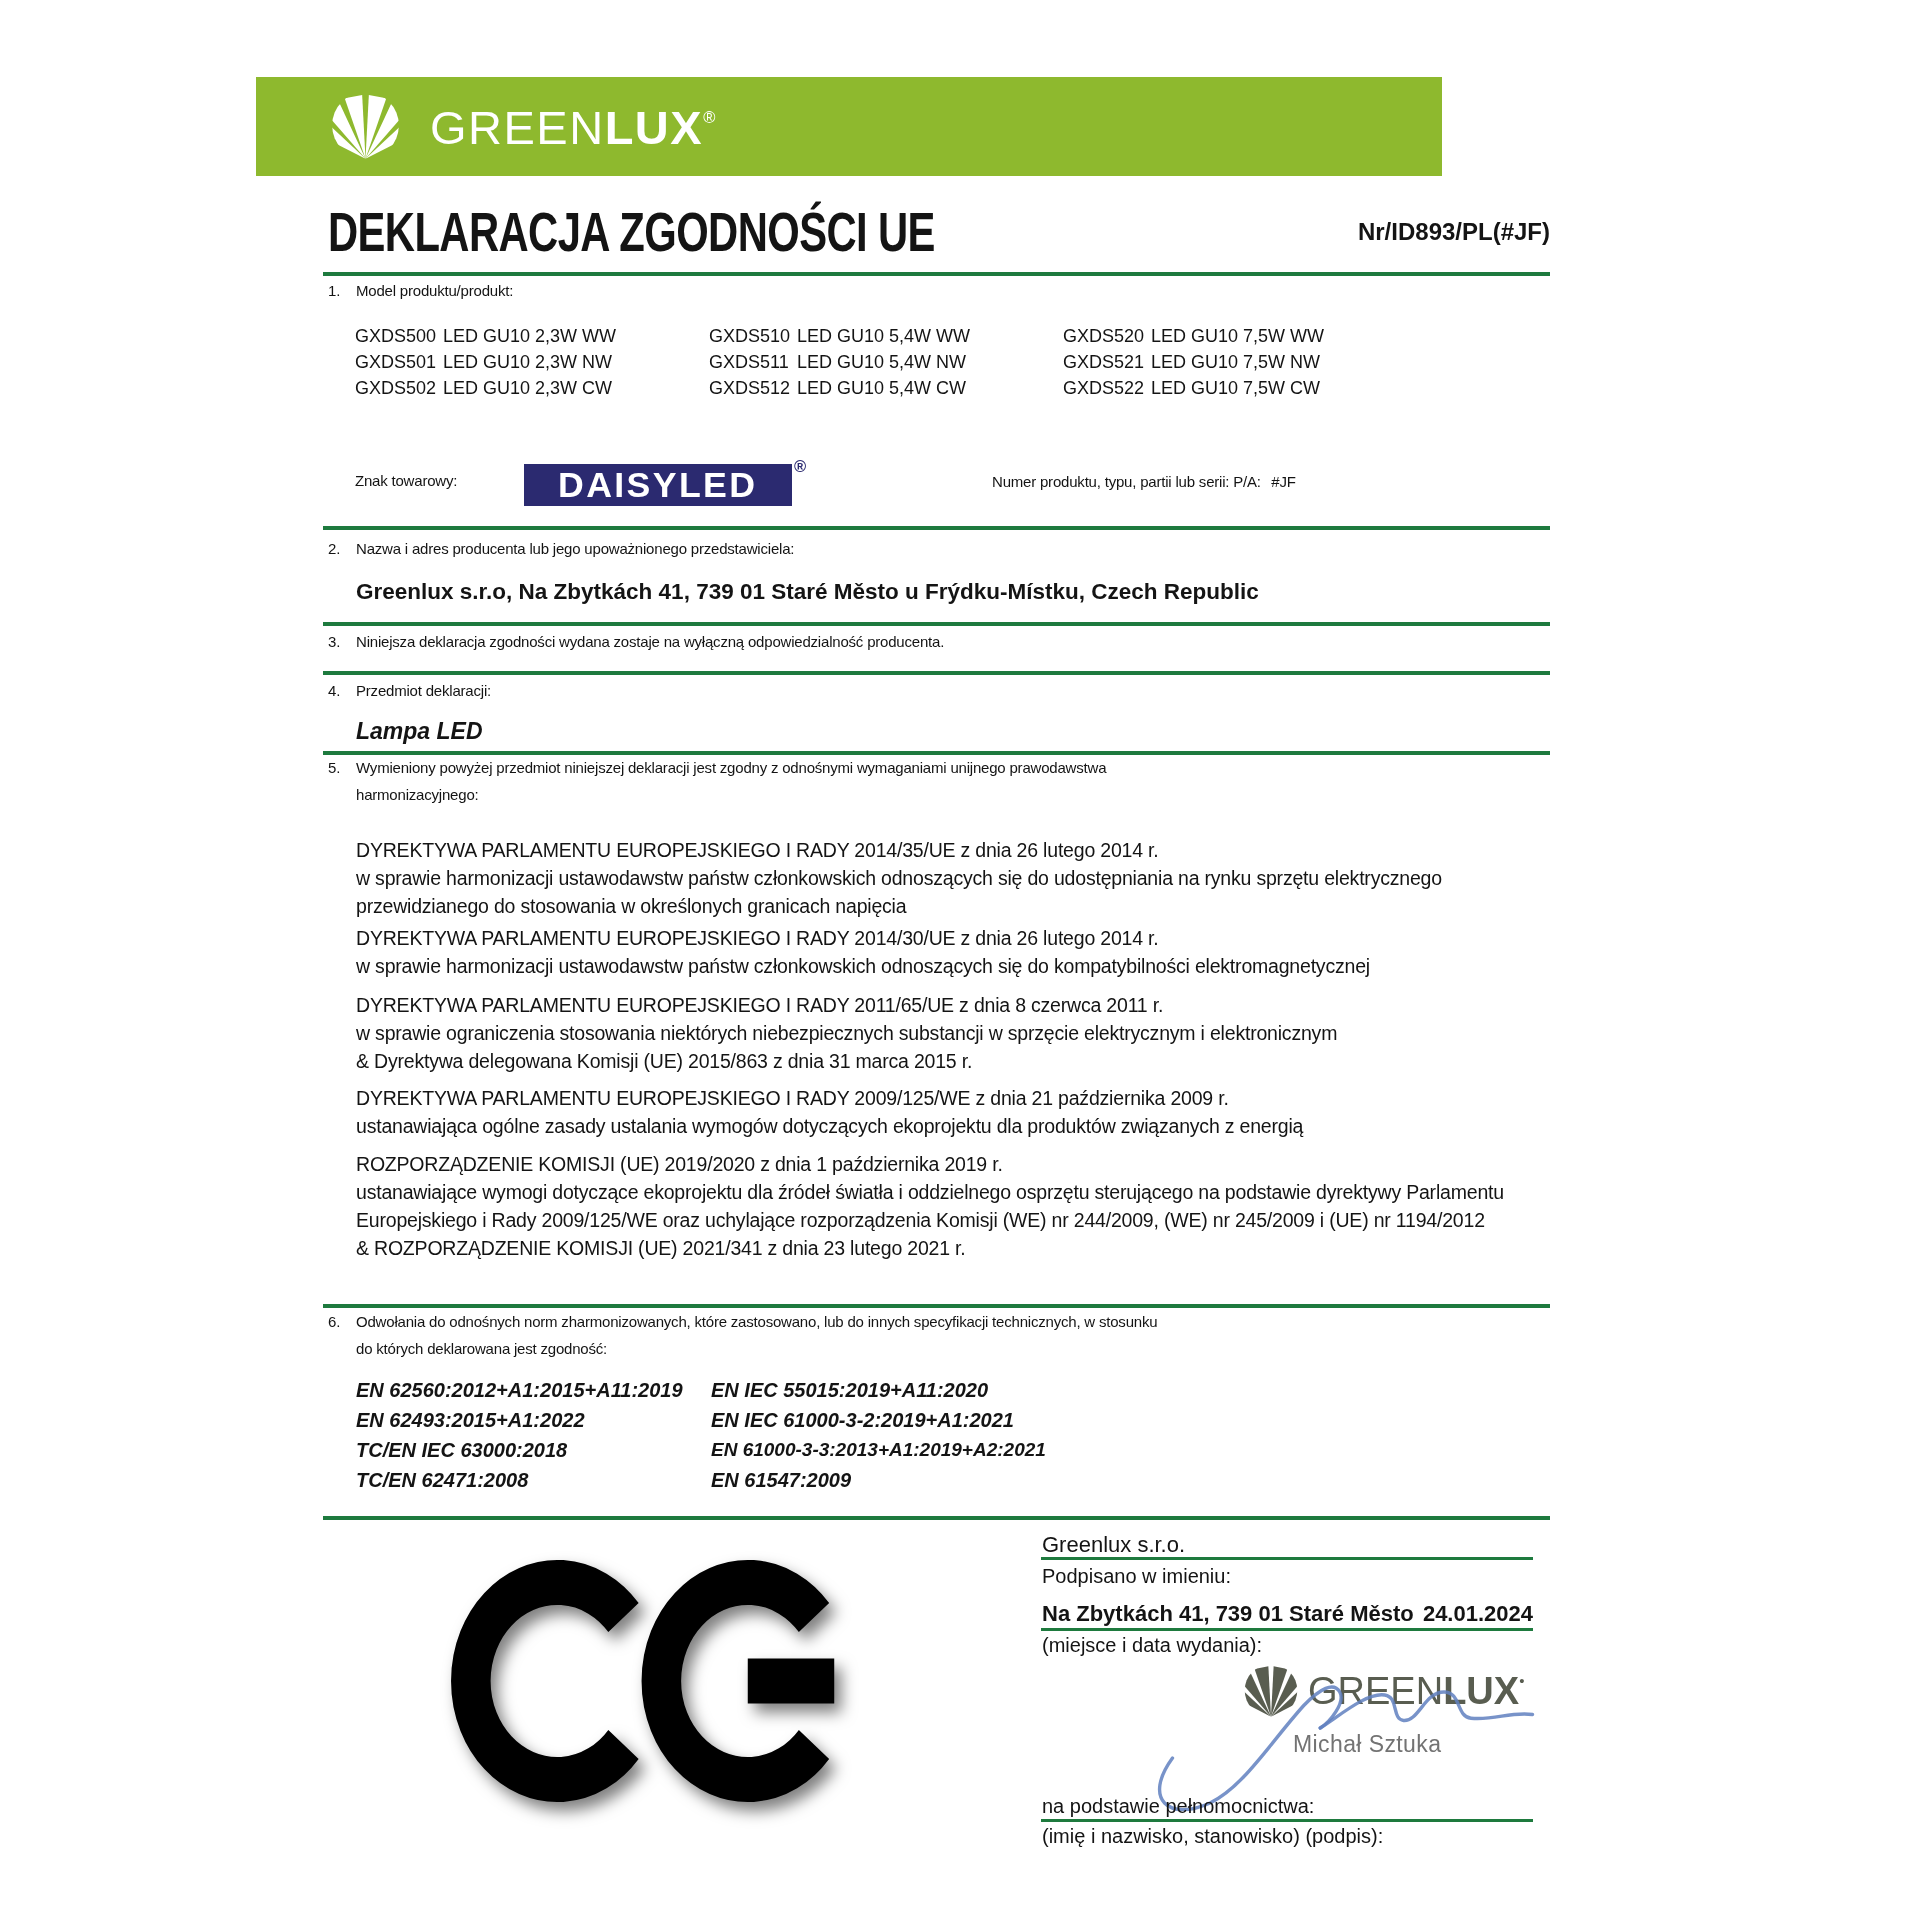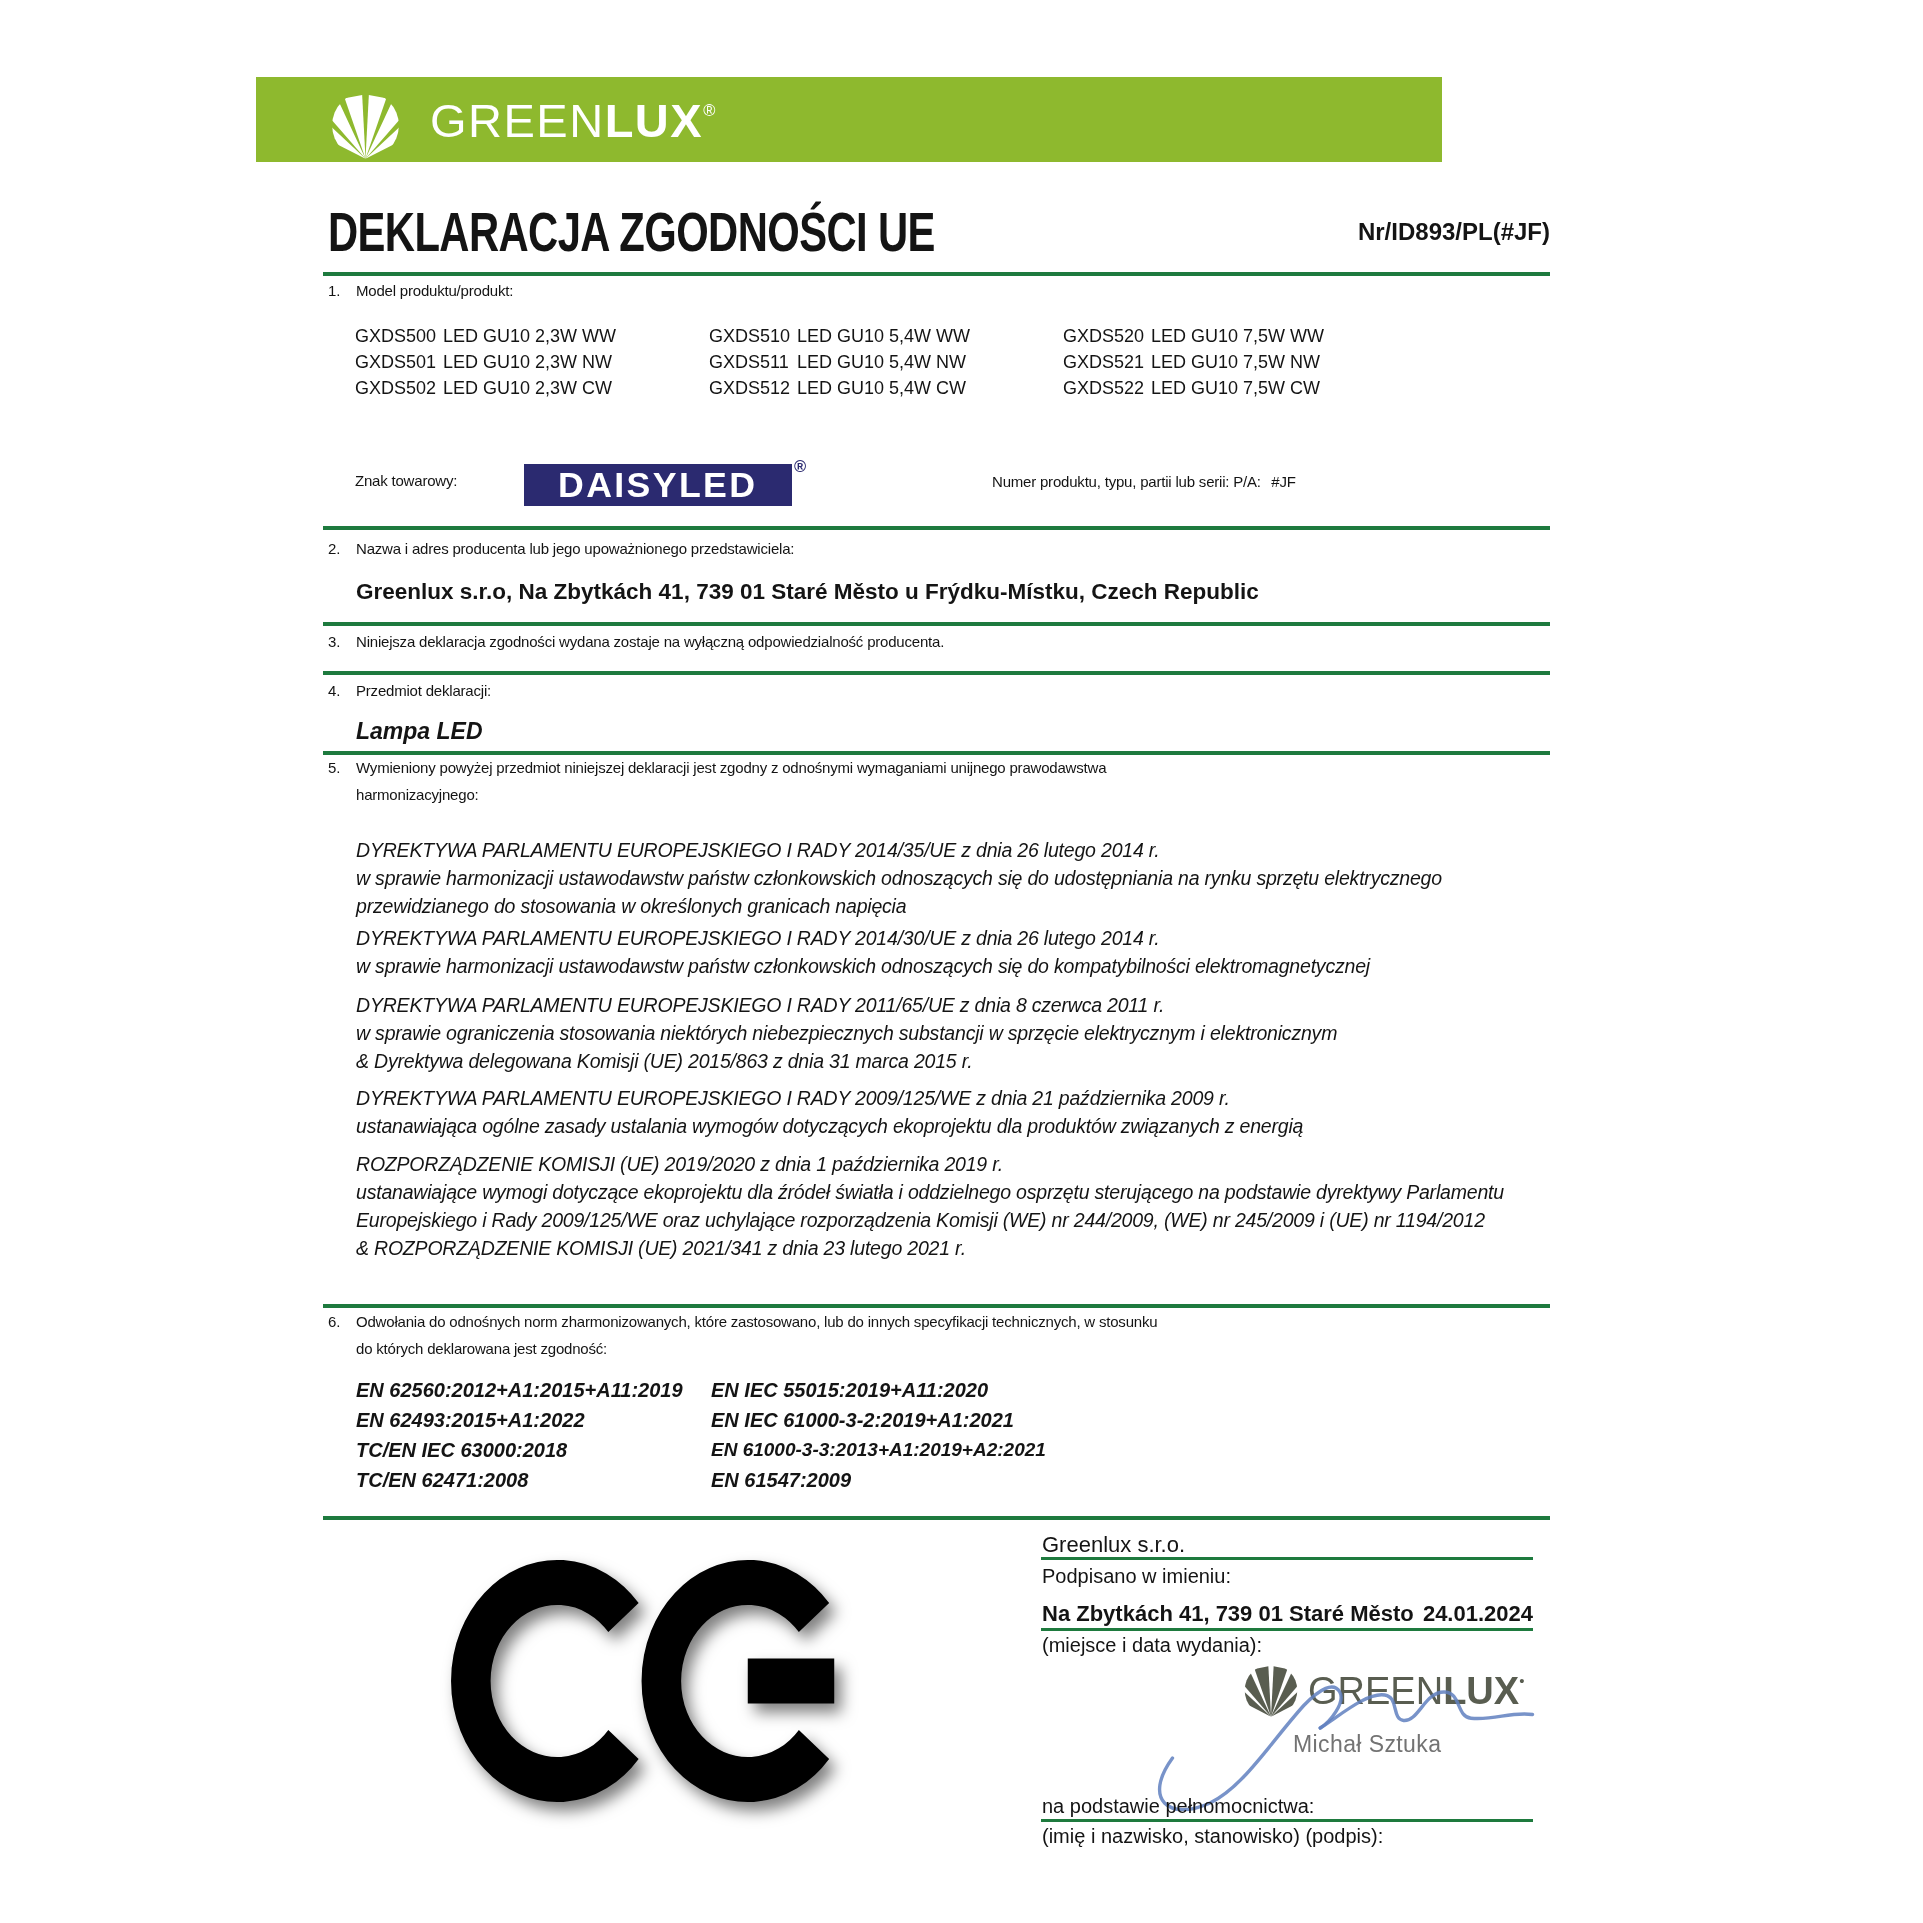--- a/index.html
+++ b/index.html
@@ -12,21 +12,21 @@
   }
   *{margin:0;padding:0;box-sizing:border-box;}
   html,body{background:#fff;}
   body{
     width:1924px;height:1924px;position:relative;overflow:hidden;
     font-family:"Liberation Sans",sans-serif;color:var(--text-black);
   }
   .abs{position:absolute;}
 
   
-  .green-bar{left:256px;top:77px;width:1186px;height:85px;background:var(--brand-green);}
+  .green-bar{left:256px;top:77px;width:1186px;height:99px;background:var(--brand-green);}
   .fan-icon{left:74px;top:12.8px;width:71px;height:75px;}
   .fan-icon .blade{fill:#ffffff;}
   .stamp-fan .blade{fill:var(--stamp-gray);}
   .wordmark{left:174px;top:50%;transform:translateY(-50%);color:#fff;font-size:47px;letter-spacing:1.5px;white-space:nowrap;}
   .wordmark .bold{font-weight:700;}
   .wordmark sup{font-size:16.5px;vertical-align:21px;}
 
   
   .page-title{left:328px;top:200px;font-size:55px;font-weight:700;letter-spacing:-0.8px;transform:scaleX(.76);transform-origin:left top;white-space:nowrap;}
   .doc-number{left:1167px;top:218px;width:383px;text-align:right;font-size:24px;font-weight:700;}
@@ -43,21 +43,21 @@
   .pcode{display:inline-block;width:88px;}
 
   
   .daisyled-box{left:524px;top:464px;width:268px;height:42px;background:var(--daisyled-navy);display:flex;align-items:center;justify-content:center;}
   .daisyled-box span{color:#fff;font-weight:700;font-size:35px;letter-spacing:2.3px;transform:scaleX(1.02);}
   .daisyled-reg{left:794px;top:457px;font-size:16.5px;font-weight:700;color:var(--daisyled-navy);}
 
   .addr{left:356px;top:579px;font-size:22.5px;font-weight:700;white-space:nowrap;}
   .subject{left:356px;top:718px;font-size:23px;font-weight:700;font-style:italic;}
 
-  .para{left:356px;font-size:19.5px;font-style:italic;line-height:28px;letter-spacing:-0.2px;white-space:nowrap;}
+  .para{left:356px;font-size:19.5px;line-height:28px;letter-spacing:-0.2px;white-space:nowrap;}
   .heading2{line-height:27px;}
   .heading2 .cont{margin-left:28px;}
 
   .standards{font-size:20px;font-weight:700;font-style:italic;line-height:30px;white-space:nowrap;}
 
   
   .ce-svg{left:451px;top:1539px;width:425px;height:284px;filter:drop-shadow(7.5px 9px 7.5px rgba(0,0,0,.5));}
   .ce-svg path{stroke:#000;stroke-width:54;fill:none;}
   .f-company{left:1042px;top:1532px;font-size:22px;font-weight:400;}
   .f-signed{left:1042px;top:1565px;font-size:20px;}

